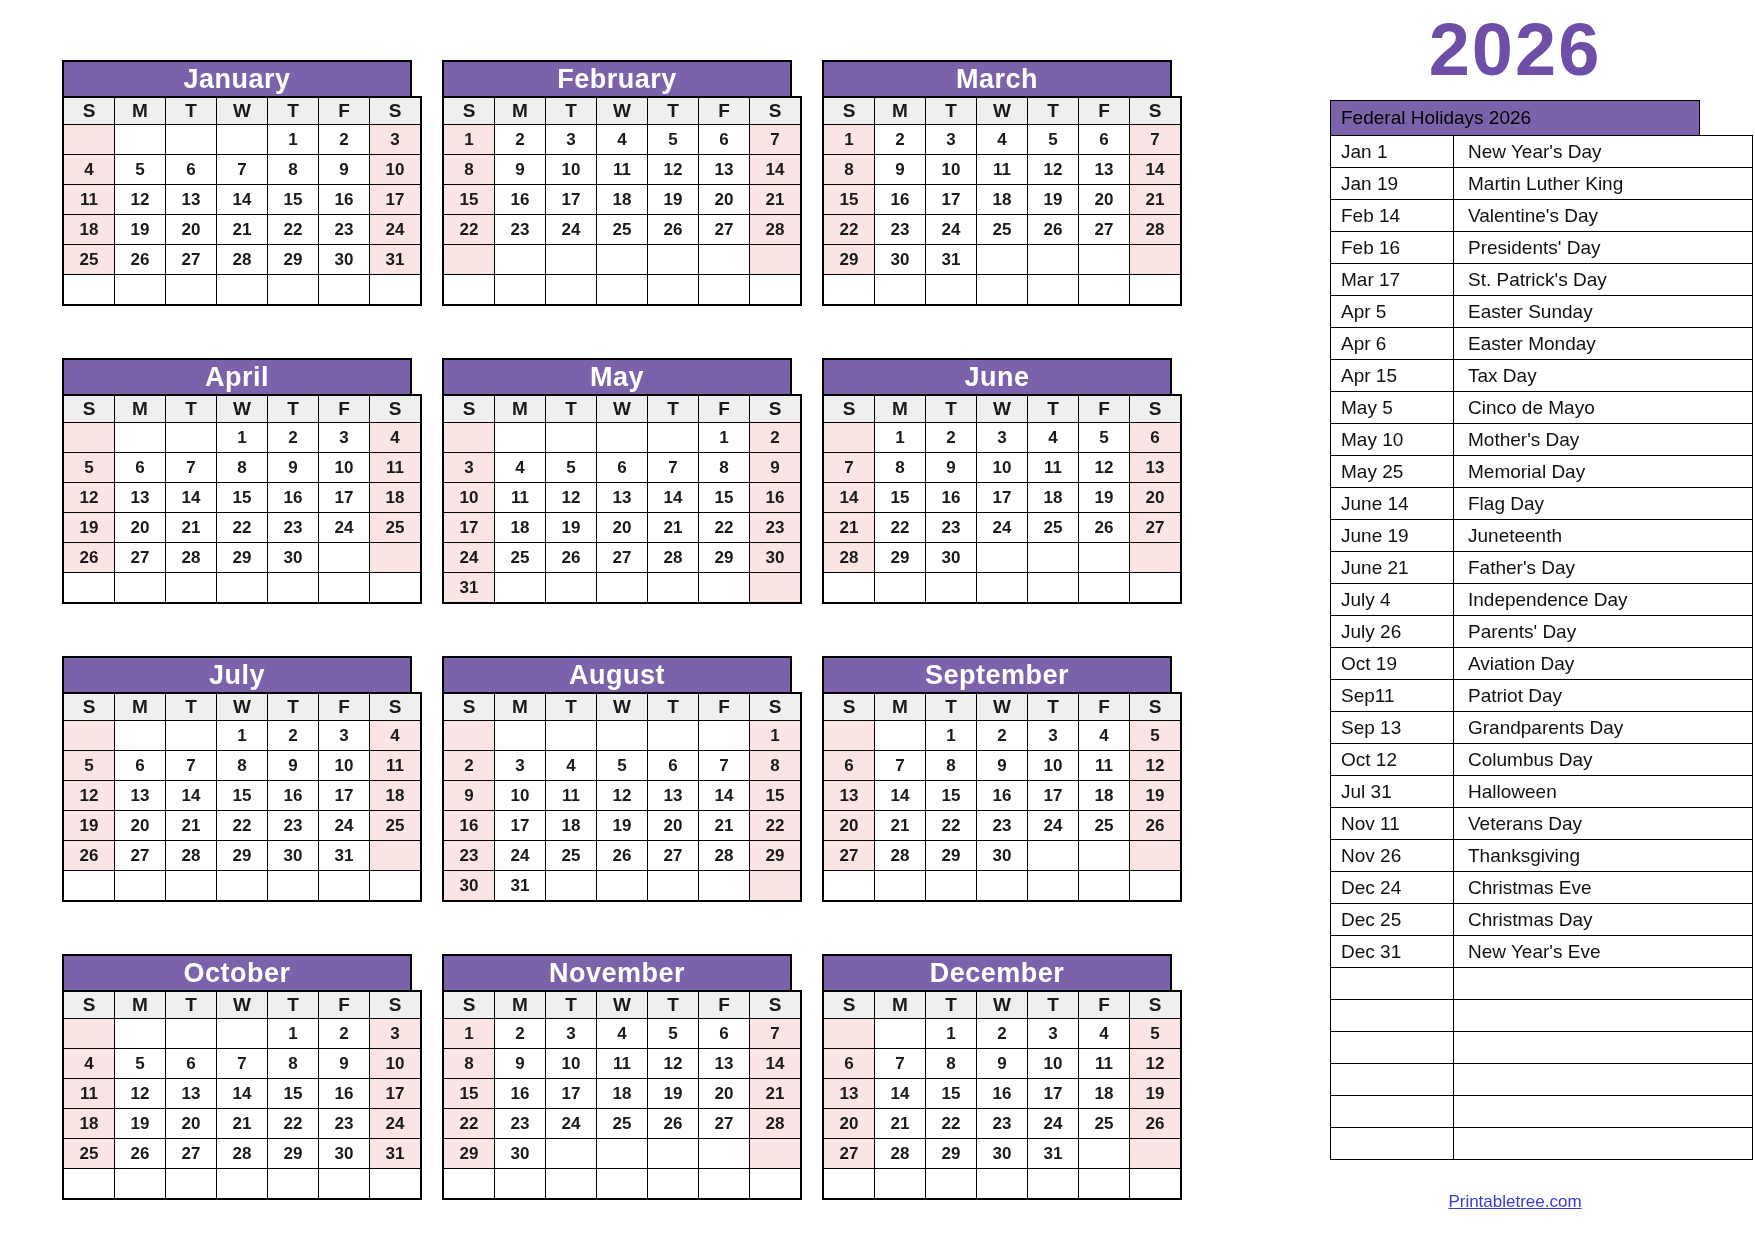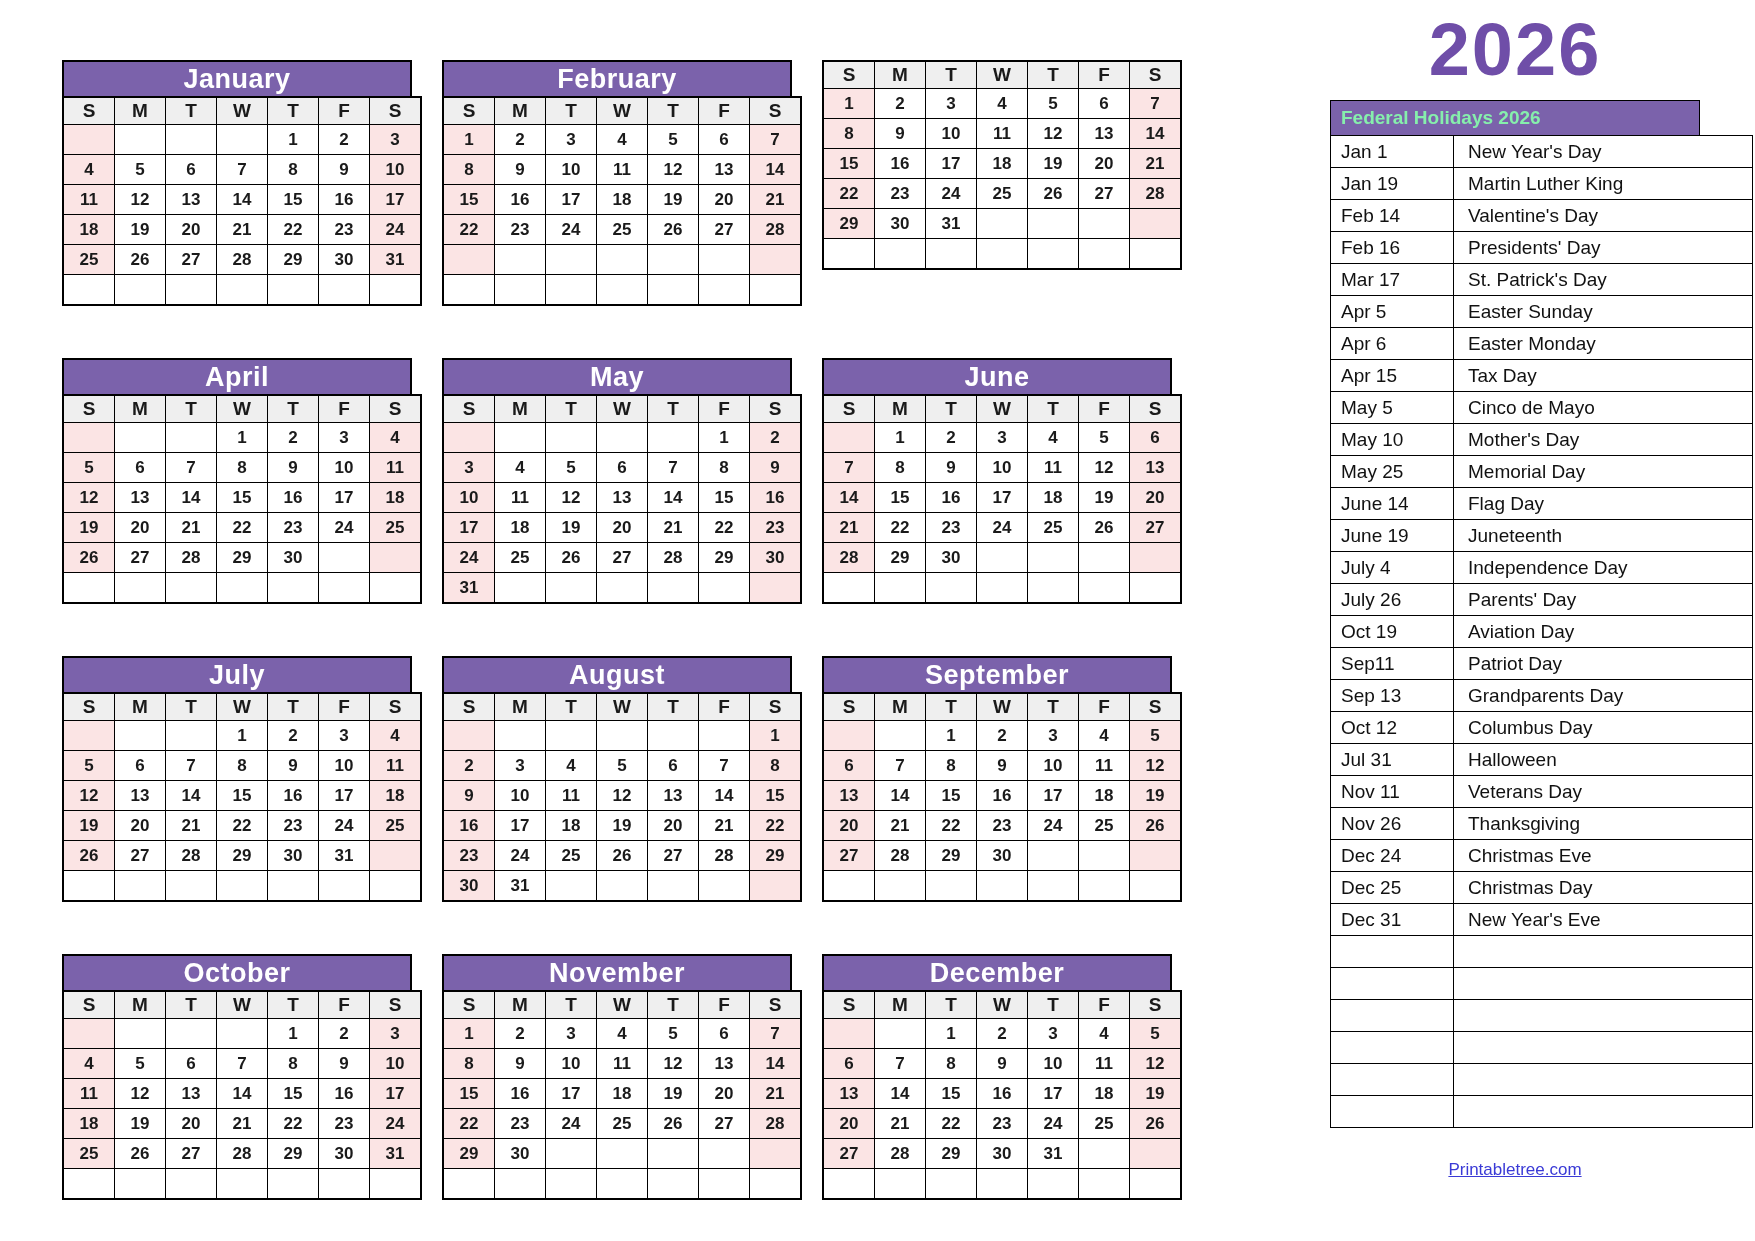--- a/index.html
+++ b/index.html
@@ -94,23 +94,23 @@
     font-size: 74px;
     font-weight: bold;
     text-align: center;
     letter-spacing: 2px;
     line-height: 84px;
     margin-bottom: 8px;
     font-family: "Liberation Sans", sans-serif;
   }
   .holidays-header {
     background: #7b62ab;
-    color: #86efac;
+    color: #000000;
     font-size: 19px;
-    font-weight: bold;
+    font-weight: normal;
     padding: 6px 10px;
     border: 1px solid #000;
     border-bottom: none;
   }
   table.hol {
     border-collapse: collapse;
     width: 423px;
     table-layout: fixed;
     border: 1px solid #000;
   }
@@ -279,20 +279,21 @@
                 <td class="empty blank"></td>
                 <td class="empty blank"></td>
                 <td class="empty blank"></td>
                 <td class="empty blank"></td>
                 <td class="empty blank"></td>
               </tr>
             </tbody>
           </table>
         </div>
         <div class="month">
+          <div class="month-title">March</div>
           <table class="month-table">
             <thead>
               <tr>
                 <th class="sun">S</th>
                 <th>M</th>
                 <th>T</th>
                 <th>W</th>
                 <th>T</th>
                 <th>F</th>
                 <th class="sat">S</th>
@@ -1064,20 +1065,24 @@
           </tr>
           <tr>
             <td class="date">June 14</td>
             <td class="name">Flag Day</td>
           </tr>
           <tr>
             <td class="date">June 19</td>
             <td class="name">Juneteenth</td>
           </tr>
           <tr>
+            <td class="date">June 21</td>
+            <td class="name">Father's Day</td>
+          </tr>
+          <tr>
             <td class="date">July 4</td>
             <td class="name">Independence Day</td>
           </tr>
           <tr>
             <td class="date">July 26</td>
             <td class="name">Parents' Day</td>
           </tr>
           <tr>
             <td class="date">Oct 19</td>
             <td class="name">Aviation Day</td>

